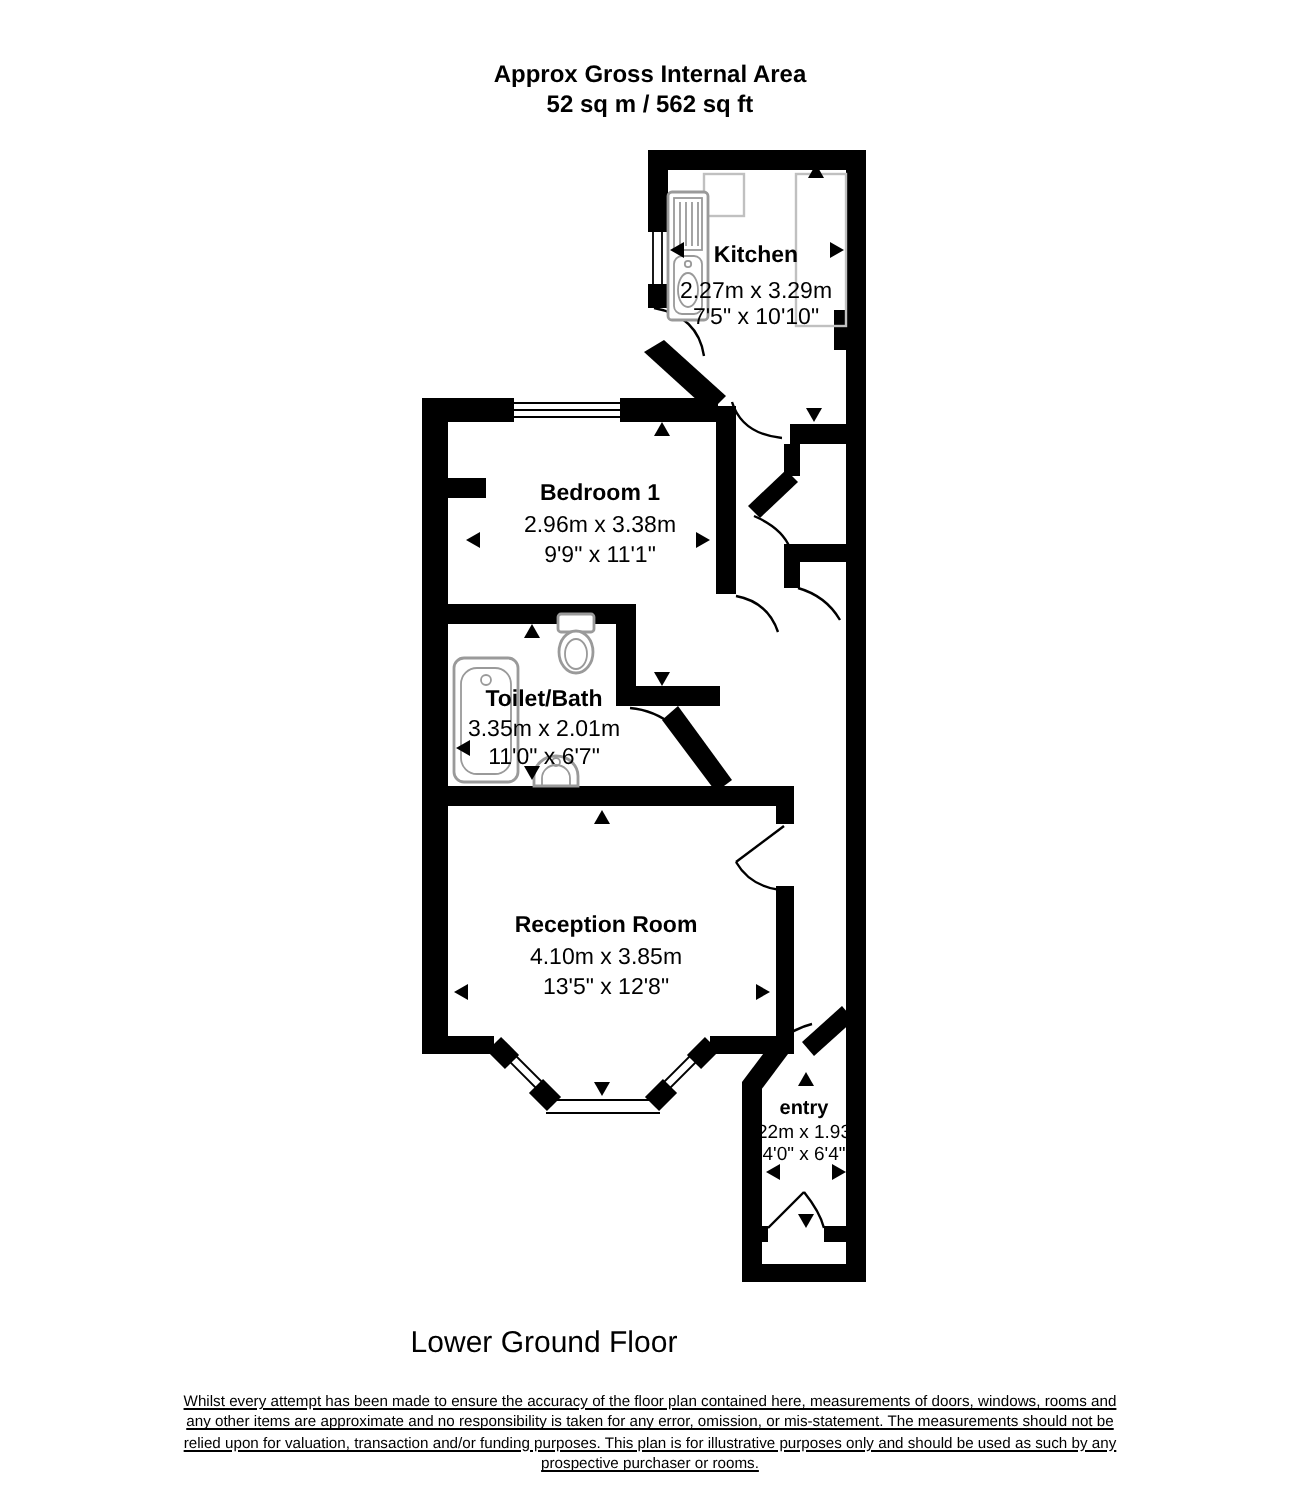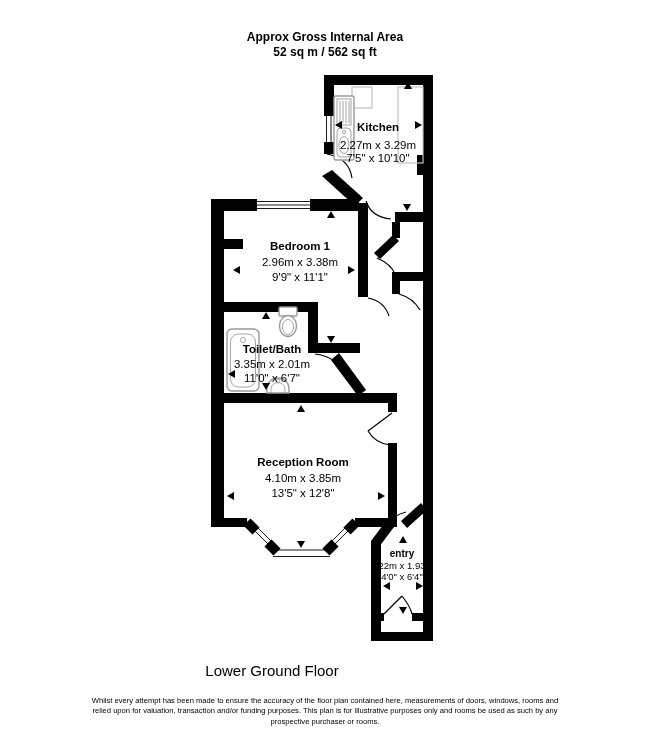--- a/index.html
+++ b/index.html
@@ -15,21 +15,21 @@
   .tri{fill:#000;}
   text{fill:#000;}
   .hdr{font:bold 12px "Liberation Sans",sans-serif;text-anchor:middle;}
   .room-name{font:bold 11.5px "Liberation Sans",sans-serif;text-anchor:middle;}
   .room-dim{font:11.5px "Liberation Sans",sans-serif;text-anchor:middle;}
   .room-name-sm{font:bold 10px "Liberation Sans",sans-serif;text-anchor:middle;}
   .room-dim-sm{font:9.5px "Liberation Sans",sans-serif;text-anchor:middle;}
   .floor-lbl{font:15px "Liberation Sans",sans-serif;text-anchor:middle;}
   .disclaimer{position:absolute;left:0;top:696px;width:650px;text-align:center;
               font-size:7.6px;line-height:10.4px;color:#000;}
-  .disclaimer div{white-space:nowrap;}
+  .disclaimer div{white-space:nowrap;text-decoration:underline;}
 </style>
 </head>
 <body>
 
 <div class="page">
 
 <svg width="650" height="692" viewBox="0 0 650 692">
 
   <g>
 
@@ -231,17 +231,18 @@
       <text class="room-dim-sm" x="402" y="569">1.22m x 1.93m</text>
       <text class="room-dim-sm" x="402" y="580">4'0" x 6'4"</text>
     </g>
 
     <text class="floor-lbl" x="272" y="676">Lower Ground Floor</text>
   </g>
 </svg>
 
 <div class="disclaimer">
   <div>Whilst every attempt has been made to ensure the accuracy of the floor plan contained here, measurements of doors, windows, rooms and</div>
-  <div>relied upon for valuation, transaction and/or funding purposes. This plan is for illustrative purposes only and rooms be used as such by any</div>
+  <div>any other items are approximate and no responsibility is taken for any error, omission, or mis-statement. The measurements should not be</div>
+  <div>relied upon for valuation, transaction and/or funding purposes. This plan is for illustrative purposes only and should be used as such by any</div>
   <div>prospective purchaser or rooms.</div>
 </div>
 
 </div>
 
 </body></html>

